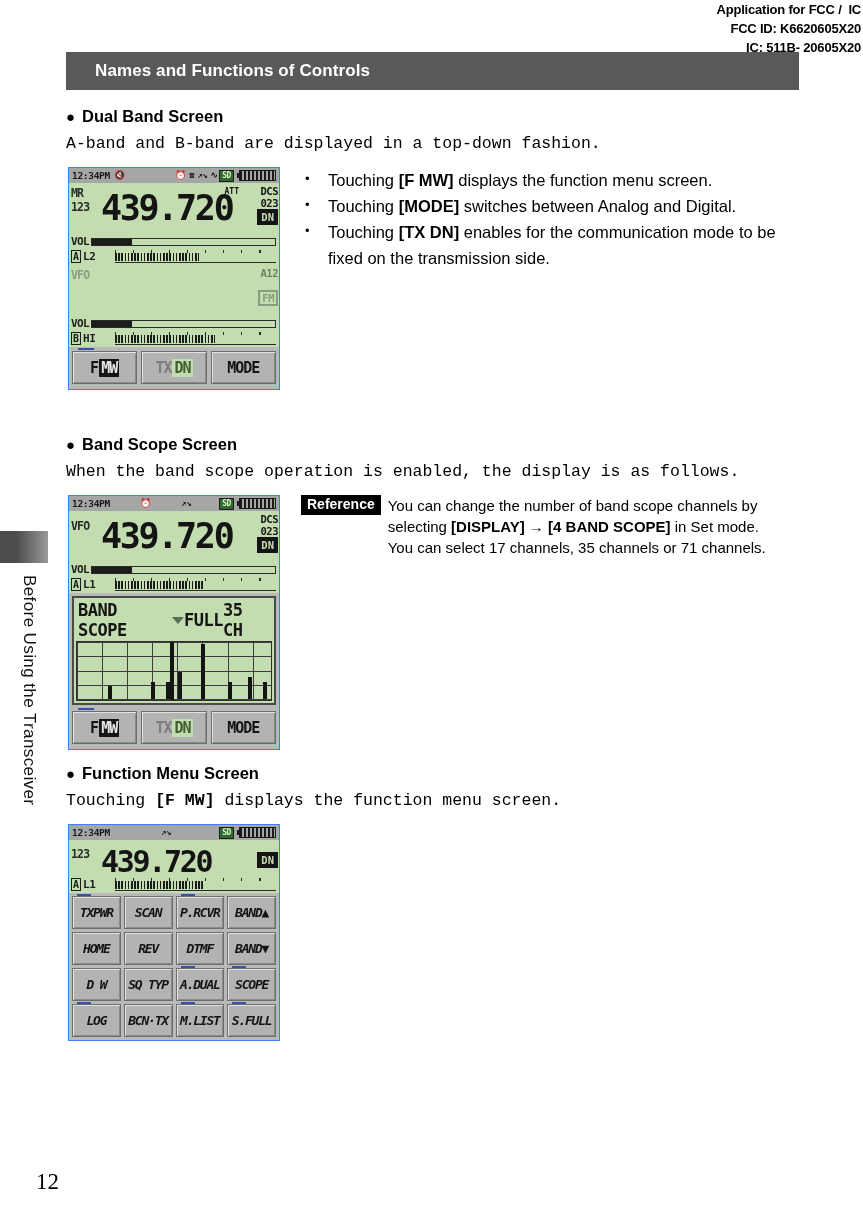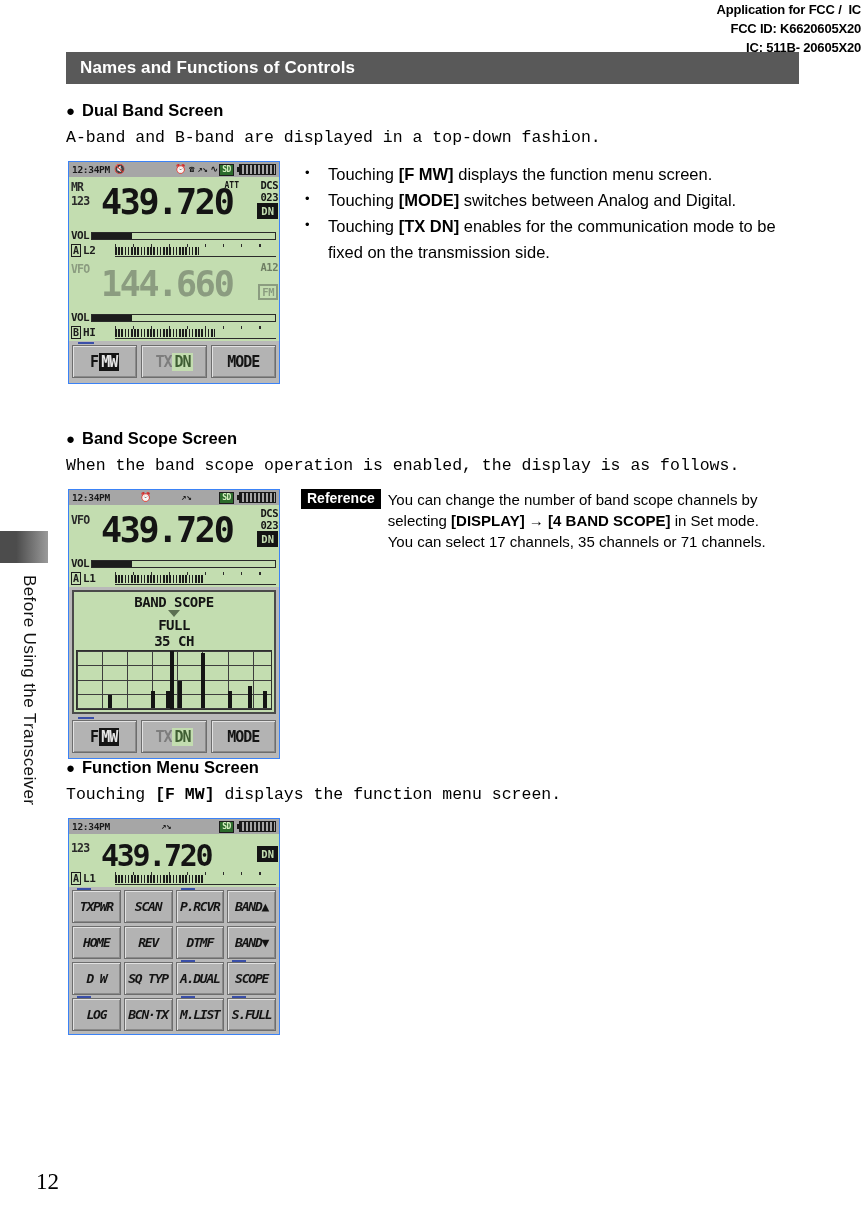--- a/index.html
+++ b/index.html
@@ -68,25 +68,25 @@
   
   .content {
     position: absolute;
     left: 66px;
     top: 52px;
     width: 740px;
   }
 
   .section-bar {
     width: 733px;
-    height: 32px;
+    height: 38px;
     background: #595959;
     display: flex;
     align-items: center;
-    padding-left: 14px;
+    padding-left: 29px;
     box-sizing: border-box;
   }
   .section-bar span {
     color: #ffffff;
     font-size: 17px;
     font-weight: bold;
     letter-spacing: 0.1px;
   }
 
   .block { position: relative; }
@@ -397,29 +397,28 @@
   }
 
   
   .scope-wrap {
     margin: 3px 3px 2px 3px;
     border: 2px solid #4a4a4a;
     background: #c3ddb0;
     padding: 2px;
   }
   .scope-title {
-    font-size: 14px;
+    font-size: 17px;
     font-weight: bold;
     letter-spacing: -0.5px;
     color: #141414;
     display: flex;
     align-items: center;
     justify-content: space-between;
     padding: 0 2px 1px 2px;
-    flex-direction: column;
   }
   .scope-title .marker {
     width: 0; height: 0;
     border-left: 6px solid transparent;
     border-right: 6px solid transparent;
     border-top: 7px solid #5c6f52;
   }
   .scope-grid {
     position: relative;
     height: 58px;
@@ -549,21 +548,20 @@
               <span class="ticks"></span>
                 <span class="bars" style="width:52%"></span>
                 <span class="base"></span>
             </span>
           </div>
         </div>
 
         <div class="band dim">
           <div class="freq-row">
             <div class="side-lbl">VFO</div>
-            <div class="freq">144.660</div>
             <div class="right-ind" style="color:#6f7f64;">
               <div>A12</div>
               <div style="margin-top:11px;border-radius:6px;"><span class="boxed-light">FM</span></div>
             </div>
           </div>
           <div class="vol-row">
             <span class="lbl">VOL</span>
             <span class="vol-bar">
                 <span class="fill" style="width:22%"></span>
               </span>

